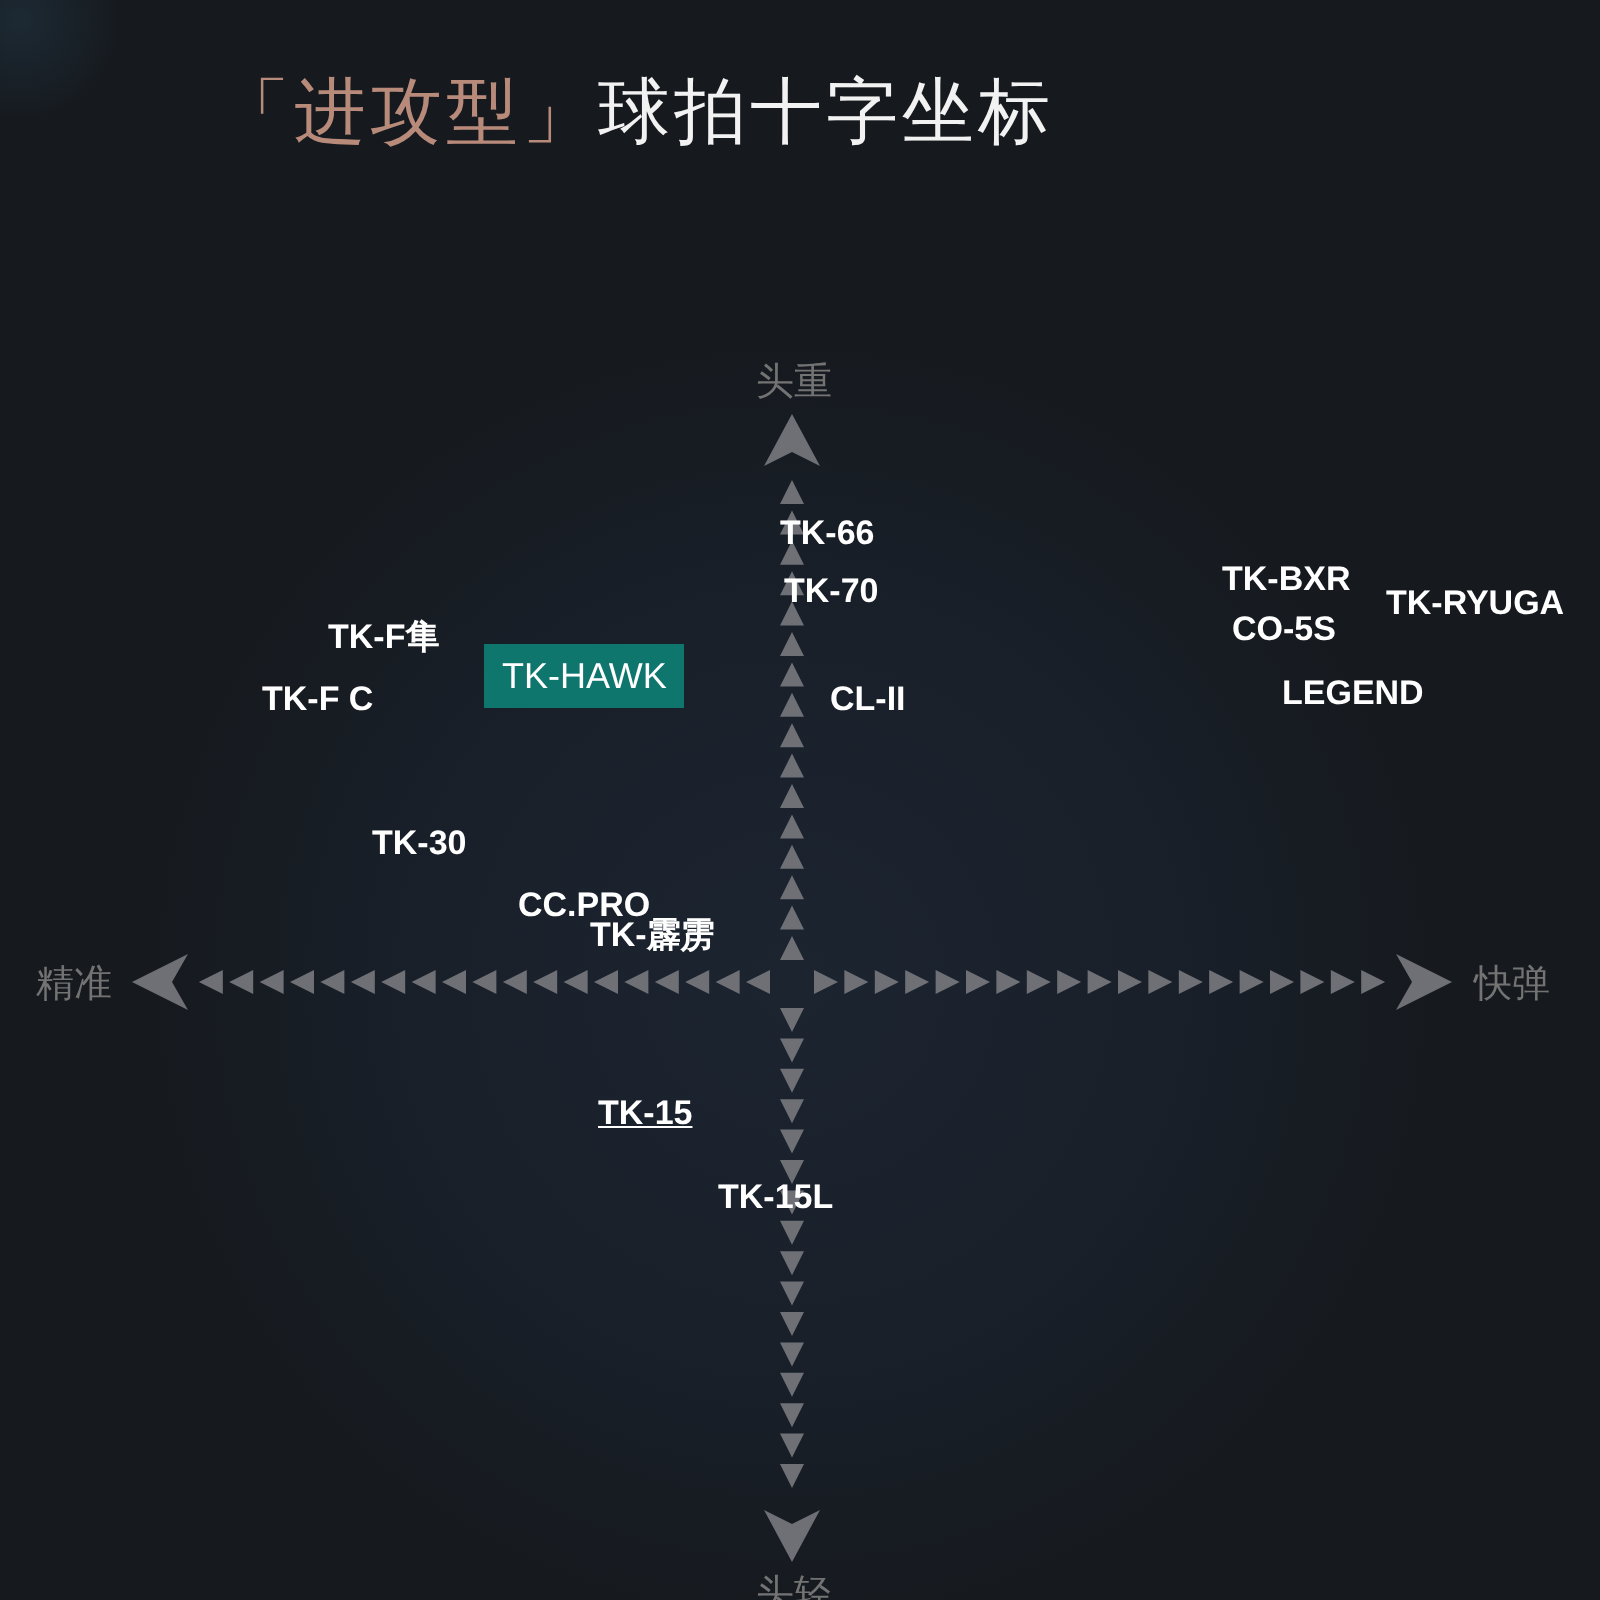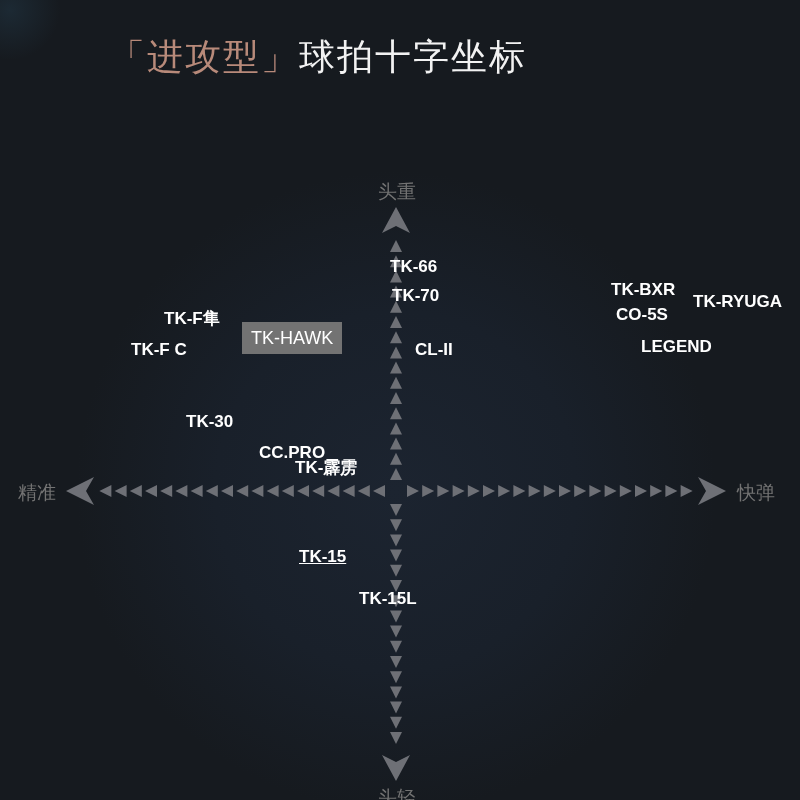--- a/index.html
+++ b/index.html
@@ -24,21 +24,21 @@
     .axis-label {
       position: absolute; color: #737373; font-size: 19px; line-height: 20px; white-space: nowrap;
     }
     svg.axes { position: absolute; left: 0; top: 0; }
     .racket {
       position: absolute; color: #ffffff; font-weight: bold; font-size: 17px;
       line-height: 20px; white-space: nowrap;
       font-family: "Liberation Sans", "DejaVu Sans", sans-serif;
     }
     .racket.highlight {
-      background: #737373; color: #ffffff; font-weight: normal; padding: 5px 9px;
+      background: #0f766e; color: #ffffff; font-weight: normal; padding: 5px 9px;
       font-size: 18px; line-height: 22px;
     }
   </style>
 </head>
 <body>
 
 <div class="bg-glow"></div>
 
 <div class="title">
   <span class="accent">「进攻型」</span><span class="rest">球拍十字坐标</span>

